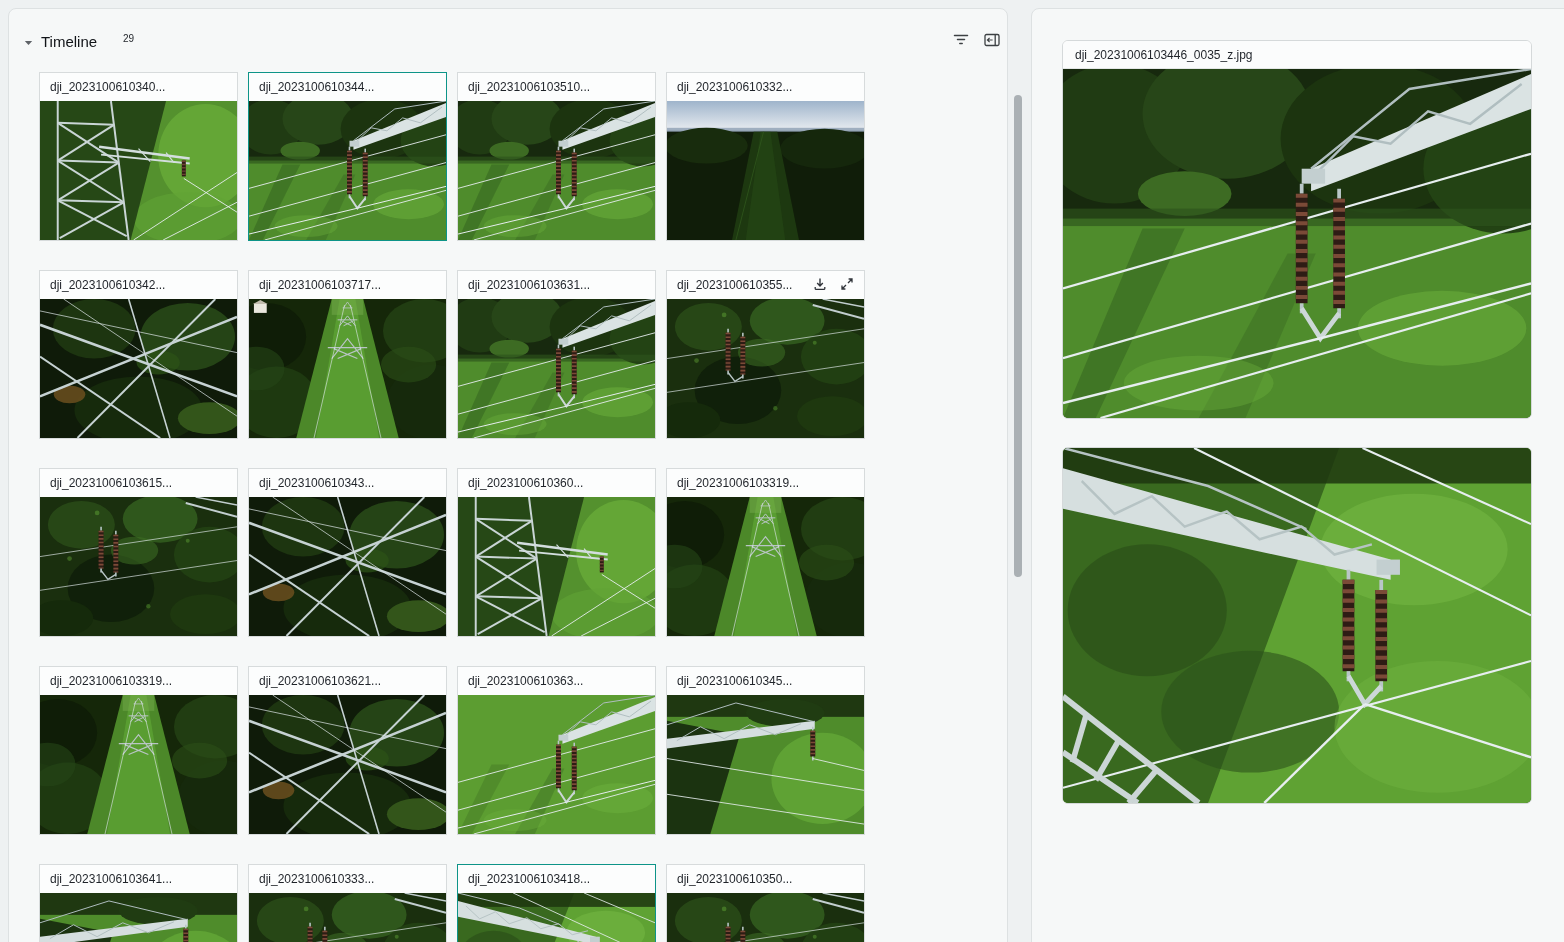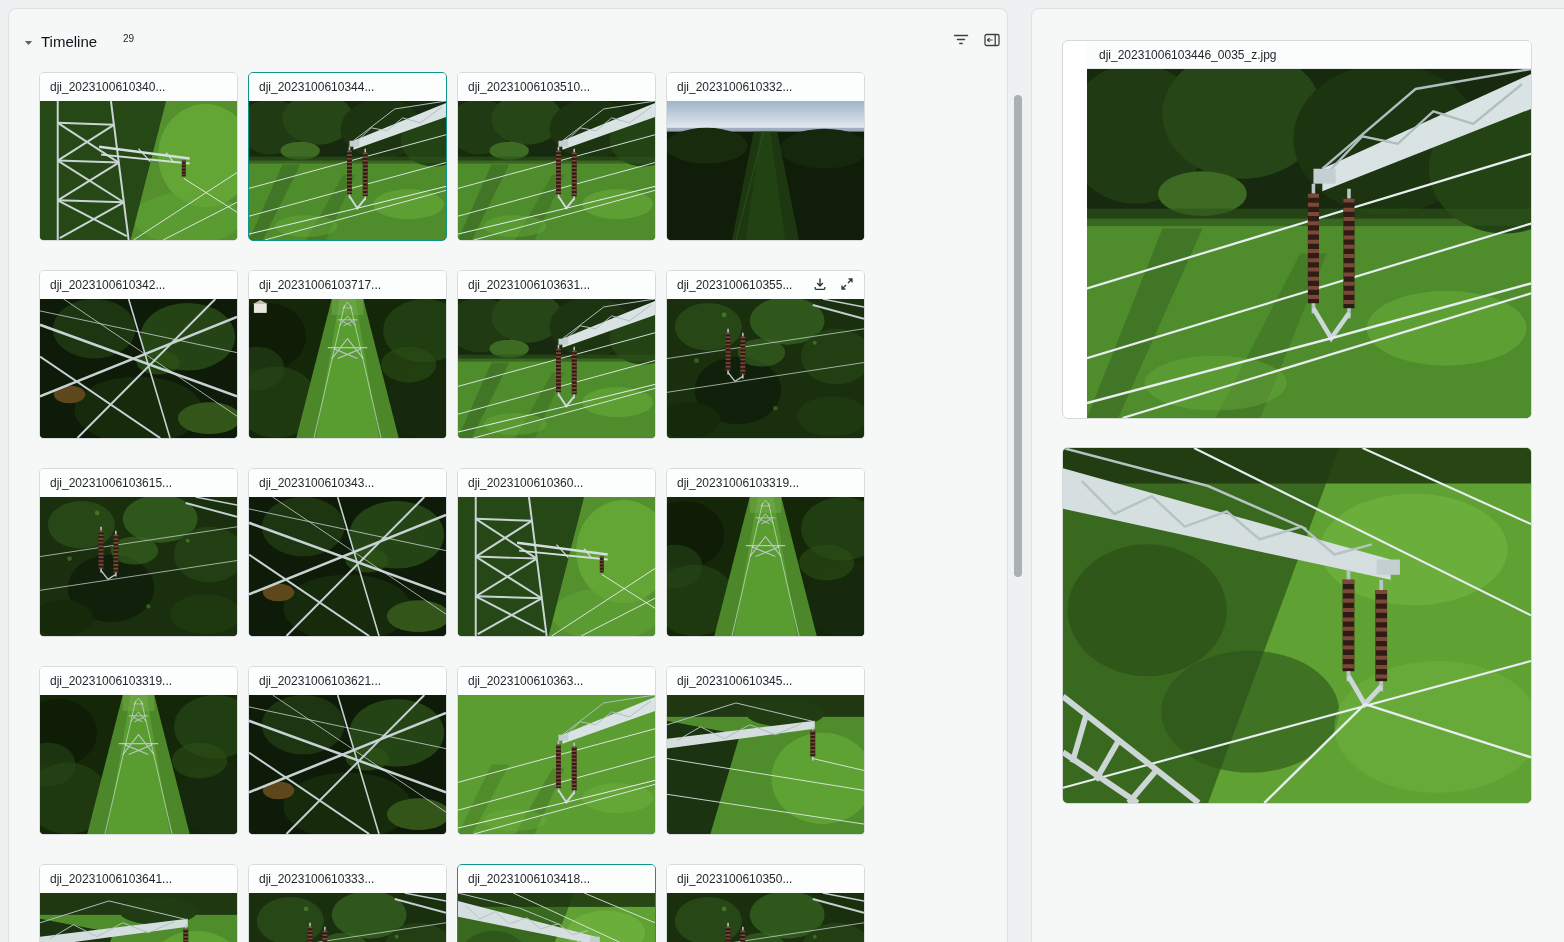--- a/index.html
+++ b/index.html
@@ -27,21 +27,21 @@
   .header-actions { position:absolute; right:6px; top:23px; display:flex; gap:13px; }
   .hbtn { border:0; background:none; padding:0; width:18px; height:18px; cursor:pointer; display:flex; align-items:center; justify-content:center; }
 
   
   .grid {
     position:absolute; left:30px; top:63px;
     display:grid; grid-template-columns:repeat(4,199px); gap:29px 10px;
   }
   .card {
     margin:0; width:199px; height:169px; background:#fff;
-    border:1px solid #d7dbdc; border-radius:5px; overflow:hidden;
+    border:1px solid #d7dbdc; border-radius:0; overflow:hidden;
     display:flex; flex-direction:column; cursor:pointer;
   }
   .card.selected { border-color:var(--accent,#0d9488); box-shadow:inset 0 0 0 1px var(--accent,#0d9488);justify-content:flex-end; }
   .card figcaption {
     flex:0 0 28px; display:flex; align-items:center; gap:8px;
     padding:0 10px; font-size:12px; color:#1f2329; background:#fcfdfd;
   }
   .fname { flex:1; white-space:nowrap; overflow:hidden; }
   .acts { display:flex; gap:12px; align-items:center; }
   .ibtn { border:0; background:none; padding:0; width:15px; height:15px; cursor:pointer; display:flex; align-items:center; justify-content:center; }
@@ -802,21 +802,21 @@
         </div>
       </figure>
     </div>
 </section>
 
 <div class="scrollbar">
   <div class="scroll-thumb"></div>
 </div>
 
 <aside class="panel side-panel" id="previews">
-    <figure class="pcard" style="margin: 31px 0px 0px 30px; padding-left: 24px;">
+    <figure class="pcard" style="margin: 31px 0px 0px 30px;">
       <figcaption class="pcap">dji_20231006103446_0035_z.jpg</figcaption>
       <div class="pimg">
         <svg viewBox="0 0 200 140" preserveAspectRatio="none" xmlns="http://www.w3.org/2000/svg">
           <rect width="200" height="140" fill="#4f8c2c"></rect>
           <rect width="200" height="60" fill="#17290e"></rect>
           <ellipse cx="22" cy="26" rx="32" ry="28" fill="#203b13"></ellipse>
           <ellipse cx="70" cy="18" rx="36" ry="26" fill="#274618"></ellipse>
           <ellipse cx="135" cy="28" rx="42" ry="30" fill="#1c340f"></ellipse>
           <ellipse cx="188" cy="40" rx="34" ry="26" fill="#234314"></ellipse>
           <ellipse cx="52" cy="50" rx="20" ry="9" fill="#3d6b23"></ellipse>

